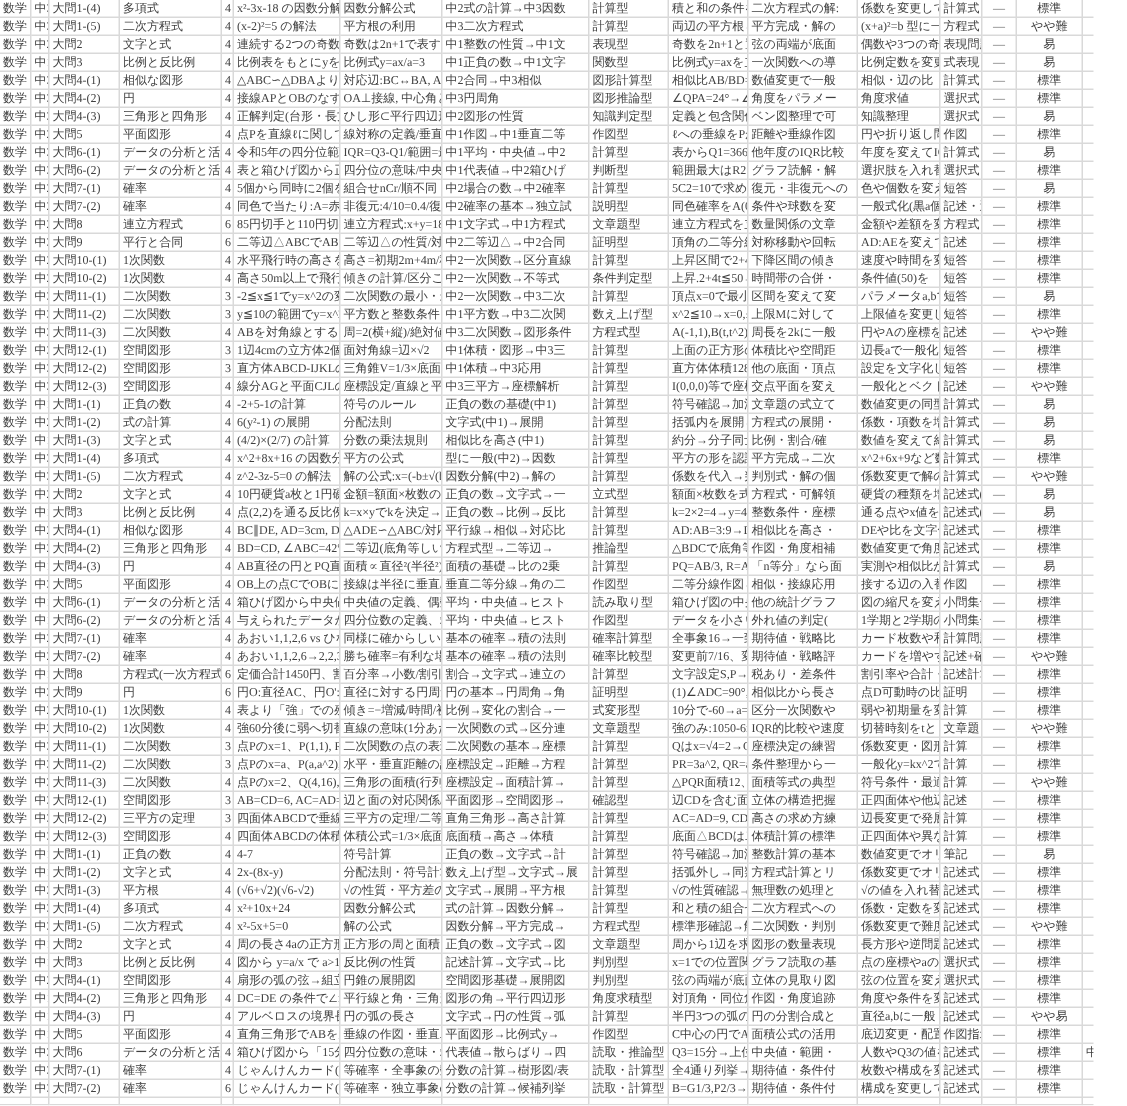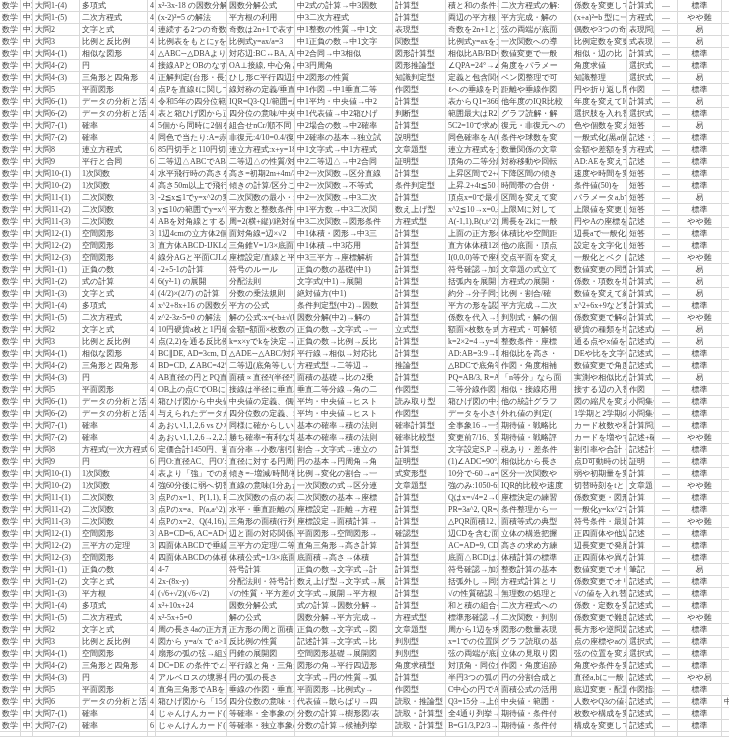--- a/index.html
+++ b/index.html
@@ -455,39 +455,39 @@
       <div class="cell ctr">高</div>
     </div>
     <div class="row">
       <div class="cell">数学</div>
       <div class="cell">中1</div>
       <div class="cell">大問1-(3)</div>
       <div class="cell">文字と式</div>
       <div class="cell num">4</div>
       <div class="cell">(4/2)×(2/7) の計算</div>
       <div class="cell">分数の乗法規則</div>
-      <div class="cell">絶対値方(中1)</div>
+      <div class="cell">相似比を高さ(中1)</div>
       <div class="cell">計算型</div>
       <div class="cell">約分→分子同士</div>
       <div class="cell">比例・割合/確</div>
       <div class="cell">数値を変えて約</div>
       <div class="cell">計算式</div>
       <div class="cell ctr sep">—</div>
       <div class="cell ctr">易</div>
       <div class="cell ctr">高</div>
     </div>
     <div class="row">
       <div class="cell">数学</div>
       <div class="cell">中3</div>
       <div class="cell">大問1-(4)</div>
       <div class="cell">多項式</div>
       <div class="cell num">4</div>
       <div class="cell">x^2+8x+16 の因数分解</div>
       <div class="cell">平方の公式</div>
-      <div class="cell">条件判定型(中2)→因数</div>
+      <div class="cell">型に一般(中2)→因数</div>
       <div class="cell">計算型</div>
       <div class="cell">平方の形を認識</div>
       <div class="cell">平方完成→二次</div>
       <div class="cell">x^2+6x+9など数</div>
       <div class="cell">計算式</div>
       <div class="cell ctr sep">—</div>
       <div class="cell ctr">標準</div>
       <div class="cell ctr">高</div>
     </div>
     <div class="row">

